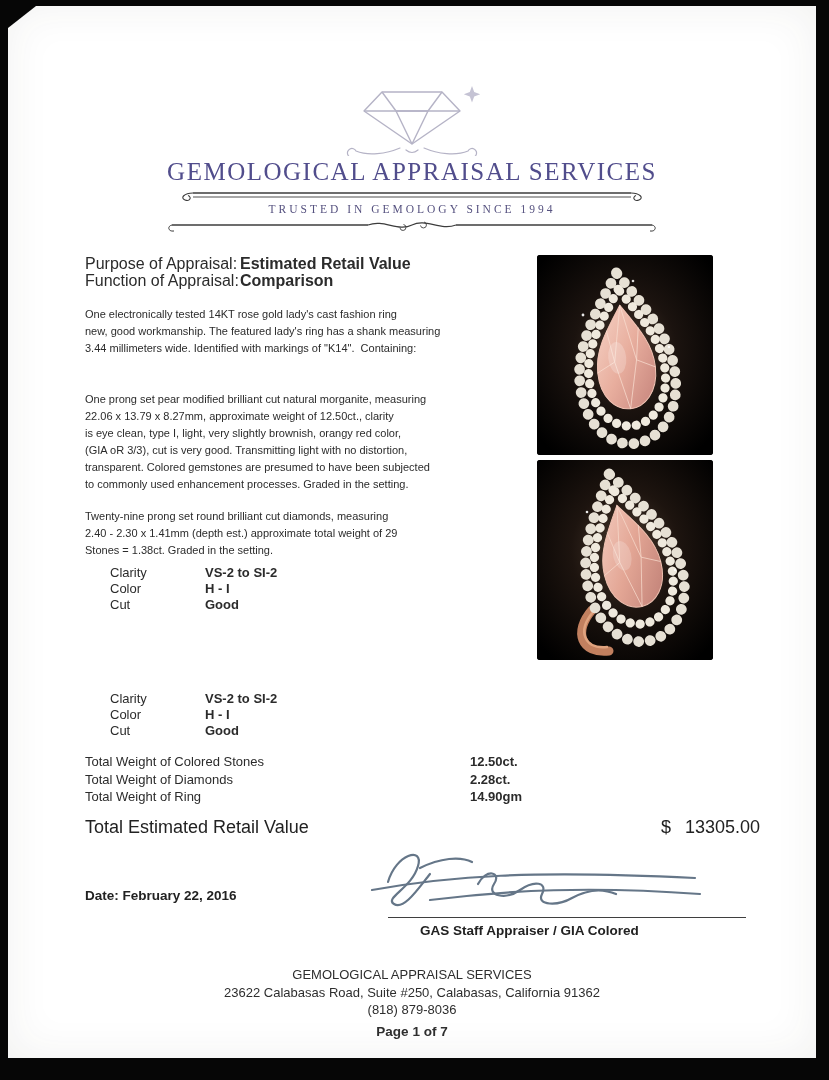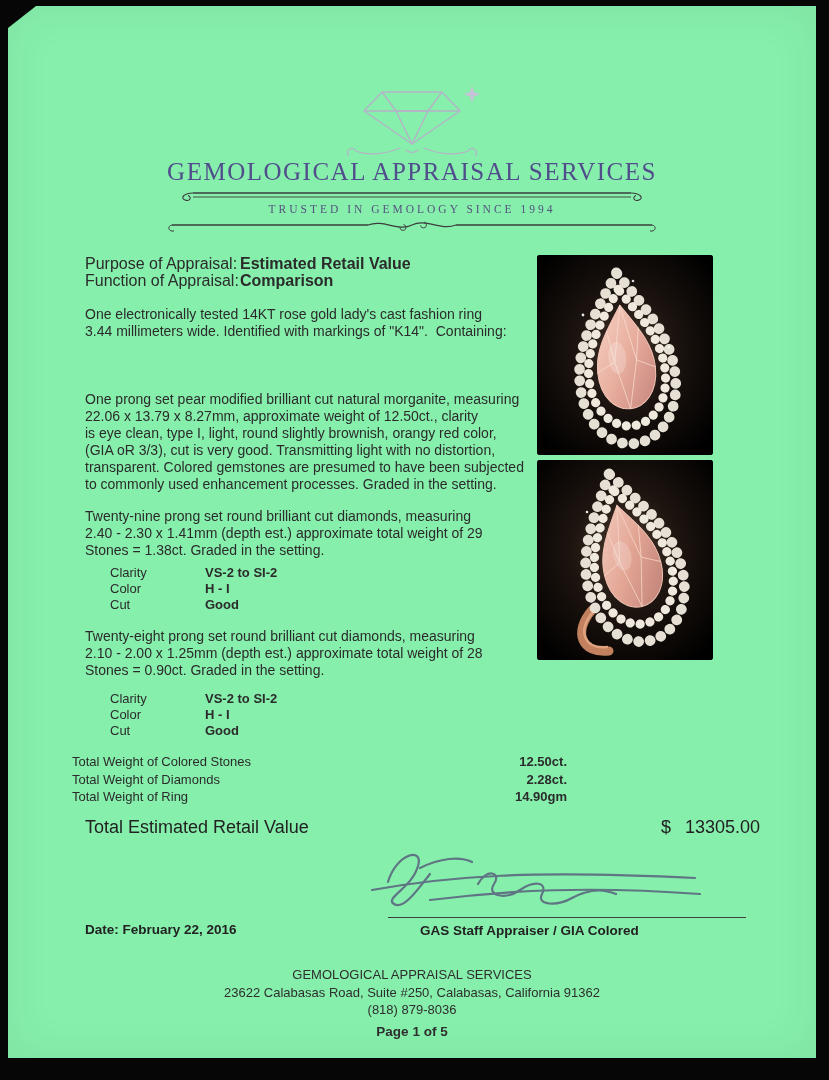--- a/index.html
+++ b/index.html
@@ -3,49 +3,49 @@
 <meta charset="utf-8">
 <style>
   html,body{margin:0;padding:0}
   body{
     width:829px;height:1080px;position:relative;overflow:hidden;
     background:#060606;
     font-family:"Liberation Sans", sans-serif;
   }
   .paper{
     position:absolute;left:8px;top:6px;width:808px;height:1052px;
-    background:#86efac;
+    background:#ffffff;
     box-shadow:inset 0 0 45px rgba(60,50,40,0.07);
   }
   .corner-clip{
     position:absolute;top:0;left:0;width:0;height:0;
     border-top:22px solid #060606;border-right:28px solid transparent;
   }
   .abs{position:absolute}
   
   .header{position:absolute;top:72px;left:0;width:100%;text-align:center}
   .logo-svg{display:block;margin:0 auto}
   .company{
     font-family:"Liberation Serif", serif;font-size:25px;color:#514d8c;
     letter-spacing:1.5px;margin:2px 0 3px;
   }
   .tagline{
     font-family:"Liberation Serif", serif;font-size:11.5px;color:#55517f;
     letter-spacing:3px;margin:1px 11px 0;
   }
   .orn{display:block;margin:0 auto}
   
-  .body-text{font-size:14px;color:#2b2b2b;line-height:17px}
+  .body-text{font-size:11px;color:#2b2b2b;line-height:17px}
   .tl{white-space:pre}
   .appr .row{display:grid;grid-template-columns:155px 1fr;line-height:17px;font-size:16px;color:#2b2b2b}
   .appr .val{font-weight:bold}
   .gtable .grow{display:grid;grid-template-columns:95px auto;line-height:16px;font-size:13px;color:#2b2b2b}
   .gtable .gval{font-weight:bold}
   .totals .trow{position:relative;line-height:17.5px;font-size:13px;color:#2b2b2b;width:560px}
-  .totals .tval{position:absolute;left:385px;width:110px;text-align:right;font-weight:bold}
+  .totals .tval{position:absolute;left:385px;width:110px;text-align:left;font-weight:bold}
   .retail{width:680px;font-weight:normal;font-size:18px;color:#222}
   .retail .rcur{position:absolute;left:576px}
   .retail .ramt{position:absolute;left:600px}
   
   .photo{width:176px;height:200px;background:#000;border-radius:3px;overflow:hidden}
   
   .sig-line{border-top:1.6px solid #3f3f3f;height:0}
   .sig-text{font-weight:bold;font-size:13.5px;color:#222;white-space:pre}
   .footer-line{left:0;width:100%;text-align:center;font-size:13px;color:#2e2e2e}
   .footer-line.bold{font-weight:bold;font-size:13.5px}
@@ -102,27 +102,28 @@
       <span class="val">Estimated Retail Value</span>
     </div>
     <div class="row">
       <span class="lab">Function of Appraisal:</span>
       <span class="val">Comparison</span>
     </div>
   </div>
 
   <div class="abs body-text" style="left:77px;top:300px">
     <div class="tl">One electronically tested 14KT rose gold lady's cast fashion ring</div>
+    <div class="tl">new, good workmanship. The featured lady's ring has a shank measuring</div>
     <div class="tl">3.44 millimeters wide. Identified with markings of "K14".  Containing:</div>
   </div>
 
   <div class="abs body-text" style="left:77px;top:385px">
     <div class="tl">One prong set pear modified brilliant cut natural morganite, measuring</div>
     <div class="tl">22.06 x 13.79 x 8.27mm, approximate weight of 12.50ct., clarity</div>
-    <div class="tl">is eye clean, type I, light, round slightly brownish, orangy red color,</div>
+    <div class="tl">is eye clean, type I, light, very slightly brownish, orangy red color,</div>
     <div class="tl">(GIA oR 3/3), cut is very good. Transmitting light with no distortion,</div>
     <div class="tl">transparent. Colored gemstones are presumed to have been subjected</div>
     <div class="tl">to commonly used enhancement processes. Graded in the setting.</div>
   </div>
 
   <div class="abs body-text" style="left:77px;top:502px">
     <div class="tl">Twenty-nine prong set round brilliant cut diamonds, measuring</div>
     <div class="tl">2.40 - 2.30 x 1.41mm (depth est.) approximate total weight of 29</div>
     <div class="tl">Stones = 1.38ct. Graded in the setting.</div>
   </div>
@@ -135,42 +136,37 @@
     <div class="grow">
       <span class="glab">Color</span>
       <span class="gval">H - I</span>
     </div>
     <div class="grow">
       <span class="glab">Cut</span>
       <span class="gval">Good</span>
     </div>
   </div>
 
-  <div class="abs body-text" style="left:77px;top:622px">
-    <div class="tl">Twenty-eight prong set round brilliant cut diamonds, measuring</div>
-    <div class="tl">2.10 - 2.00 x 1.25mm (depth est.) approximate total weight of 28</div>
-    <div class="tl">Stones = 0.90ct. Graded in the setting.</div>
-  </div>
 
   <div class="abs gtable" style="left:102px;top:685px">
     <div class="grow">
       <span class="glab">Clarity</span>
       <span class="gval">VS-2 to SI-2</span>
     </div>
     <div class="grow">
       <span class="glab">Color</span>
       <span class="gval">H - I</span>
     </div>
     <div class="grow">
       <span class="glab">Cut</span>
       <span class="gval">Good</span>
     </div>
   </div>
 
-  <div class="abs totals" style="left:64px;top:747px">
+  <div class="abs totals" style="left:77px;top:747px">
     <div class="trow">
       <span>Total Weight of Colored Stones</span>
       <span class="tval">12.50ct.</span>
     </div>
     <div class="trow">
       <span>Total Weight of Diamonds</span>
       <span class="tval">2.28ct.</span>
     </div>
     <div class="trow">
       <span>Total Weight of Ring</span>
@@ -246,20 +242,20 @@
       <path d="M28,38 C36,10 64,2 58,22 C52,44 24,54 34,60 C44,67 60,42 70,30"></path>
       <path d="M12,46 C90,32 170,26 335,34"></path>
       <path d="M70,56 C150,46 230,42 340,50"></path>
       <path d="M118,40 c8,-16 24,-12 16,0 c-8,12 12,16 26,6 c14,-10 28,-8 22,4 c-6,12 16,12 30,4 c14,-8 30,-10 44,-4"></path>
       <path d="M60,24 C80,14 100,12 112,18"></path>
     </g>
   </svg>
 
   <div class="abs sig-line" style="left:380px;top:911px;width:358px"></div>
 
-  <div class="abs sig-text" style="left:77px;top:916px">Date: February 22, 2016</div>
+  <div class="abs sig-text" style="left:77px;top:882px">Date: February 22, 2016</div>
   <div class="abs sig-text" style="left:412px;top:917px">GAS Staff Appraiser / GIA Colored</div>
 
   <div class="abs footer-line" style="top:961px">GEMOLOGICAL APPRAISAL SERVICES</div>
   <div class="abs footer-line" style="top:979px">23622 Calabasas Road, Suite #250, Calabasas, California 91362</div>
   <div class="abs footer-line" style="top:996px">(818) 879-8036</div>
-  <div class="abs footer-line bold" style="top:1018px">Page 1 of 5</div>
+  <div class="abs footer-line bold" style="top:1018px">Page 1 of 7</div>
 </div>
 
 </body></html>

